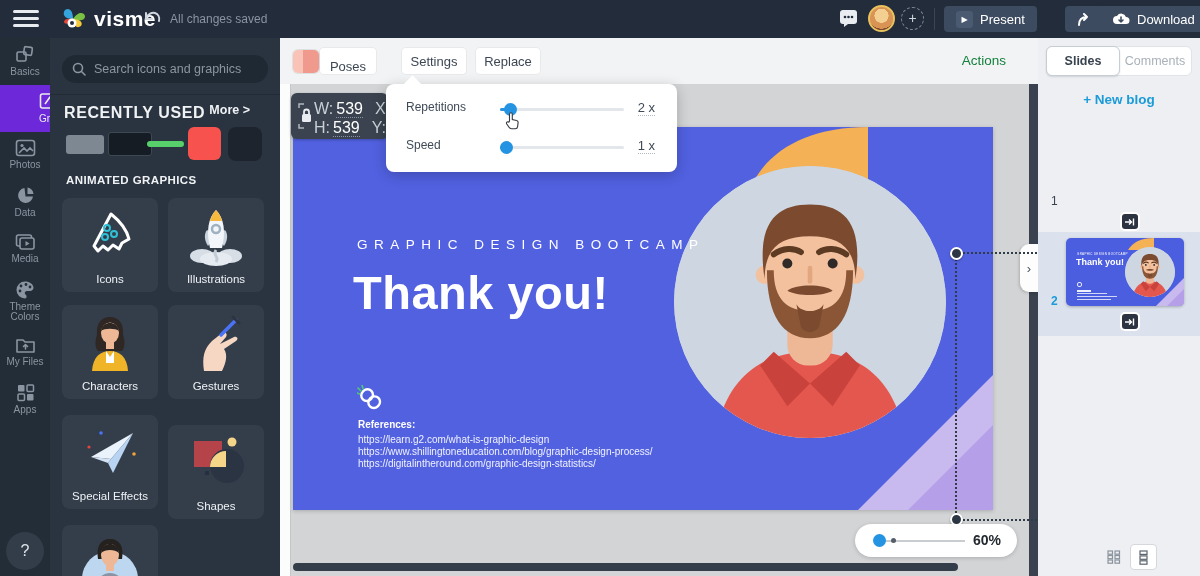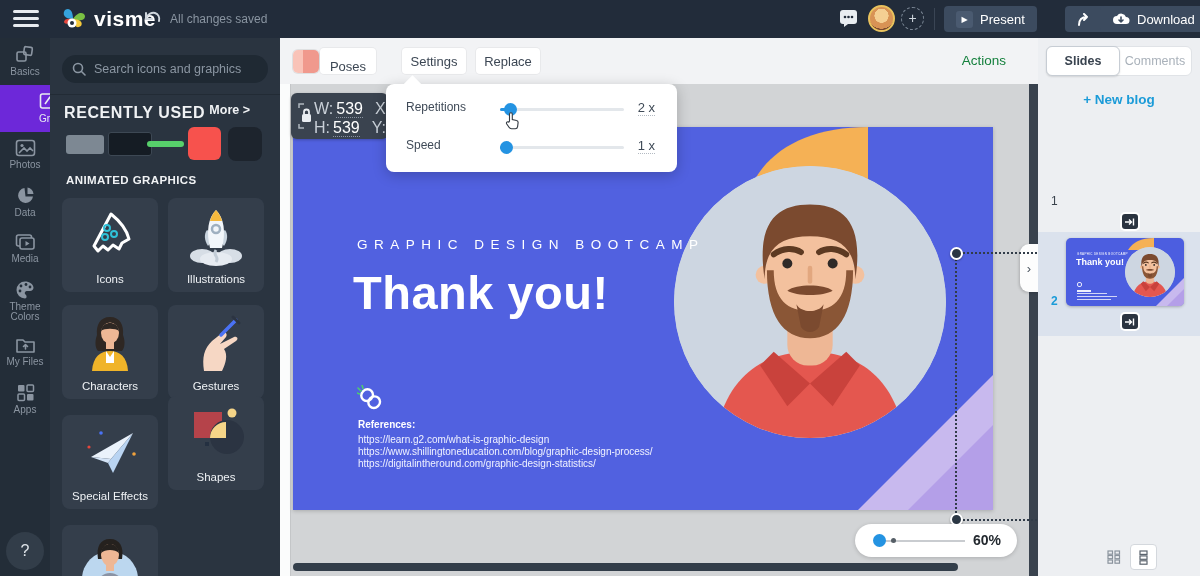--- a/index.html
+++ b/index.html
@@ -325,21 +325,21 @@
     <svg width="58" height="56" viewBox="0 0 58 56">
         <polygon points="10,34 52,10 30,36" fill="#eaf2fb"></polygon>
         <polygon points="30,36 52,10 32,50 27,40" fill="#b9d4f2"></polygon>
         <polygon points="10,34 27,40 30,36" fill="#d3e3f6"></polygon>
         <circle cx="20" cy="10" r="1.8" fill="#4a72f5"></circle>
         <circle cx="8" cy="24" r="1.6" fill="#e5463c"></circle>
         <circle cx="53" cy="31" r="1.8" fill="#f0a13c"></circle>
       </svg>
     <span class="tlabel">Special Effects</span>
   </div>
-  <div class="tile" style="left:118px;top:358px;">
+  <div class="tile" style="left:118px;top:387px;">
     <svg width="60" height="56" viewBox="0 0 60 56">
         <rect x="8" y="8" width="28" height="26" fill="#b5434a"></rect>
         <circle cx="41" cy="33" r="17" fill="#2b3442"></circle>
         <path d="M24,34 A16,16 0 0 1 40,18 L40,34 Z" fill="#f5d588"></path>
         <circle cx="46" cy="9" r="4.5" fill="#f5d588"></circle>
         <rect x="19" y="38" width="4" height="4" fill="#243041"></rect>
       </svg>
     <span class="tlabel">Shapes</span>
   </div>
   <div class="tile" style="left:12px;top:487px;height:89px;border-radius:8px 8px 0 0;">

